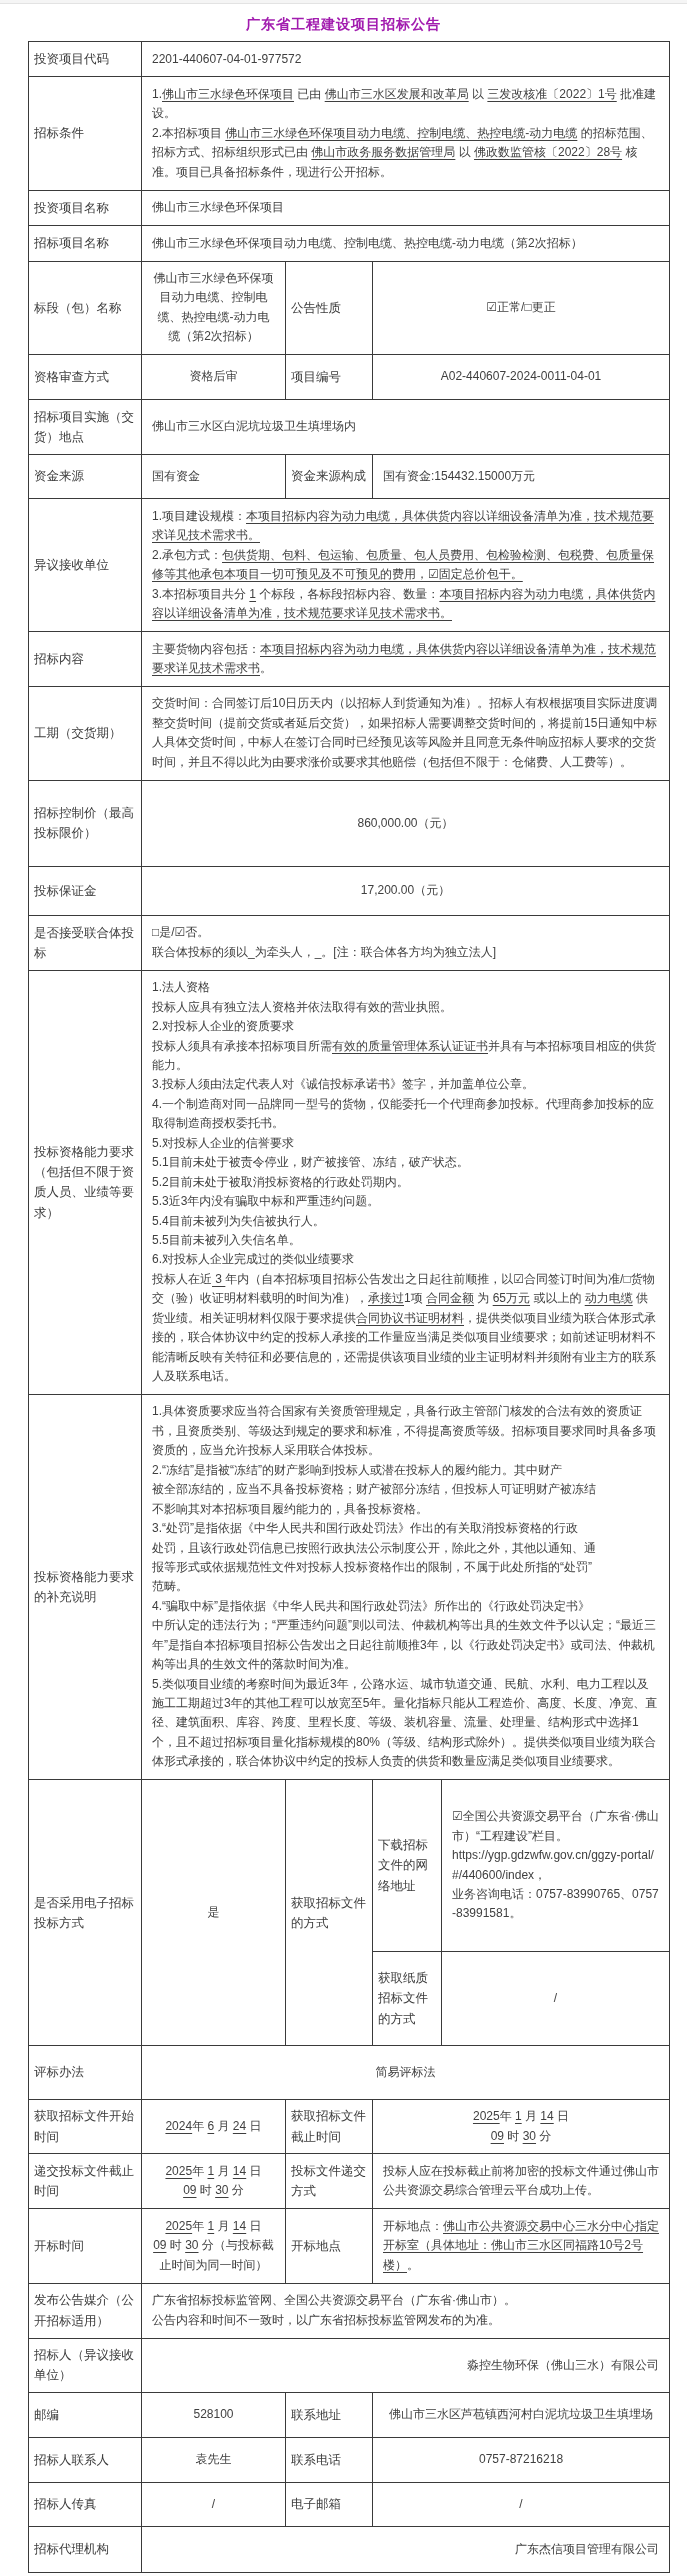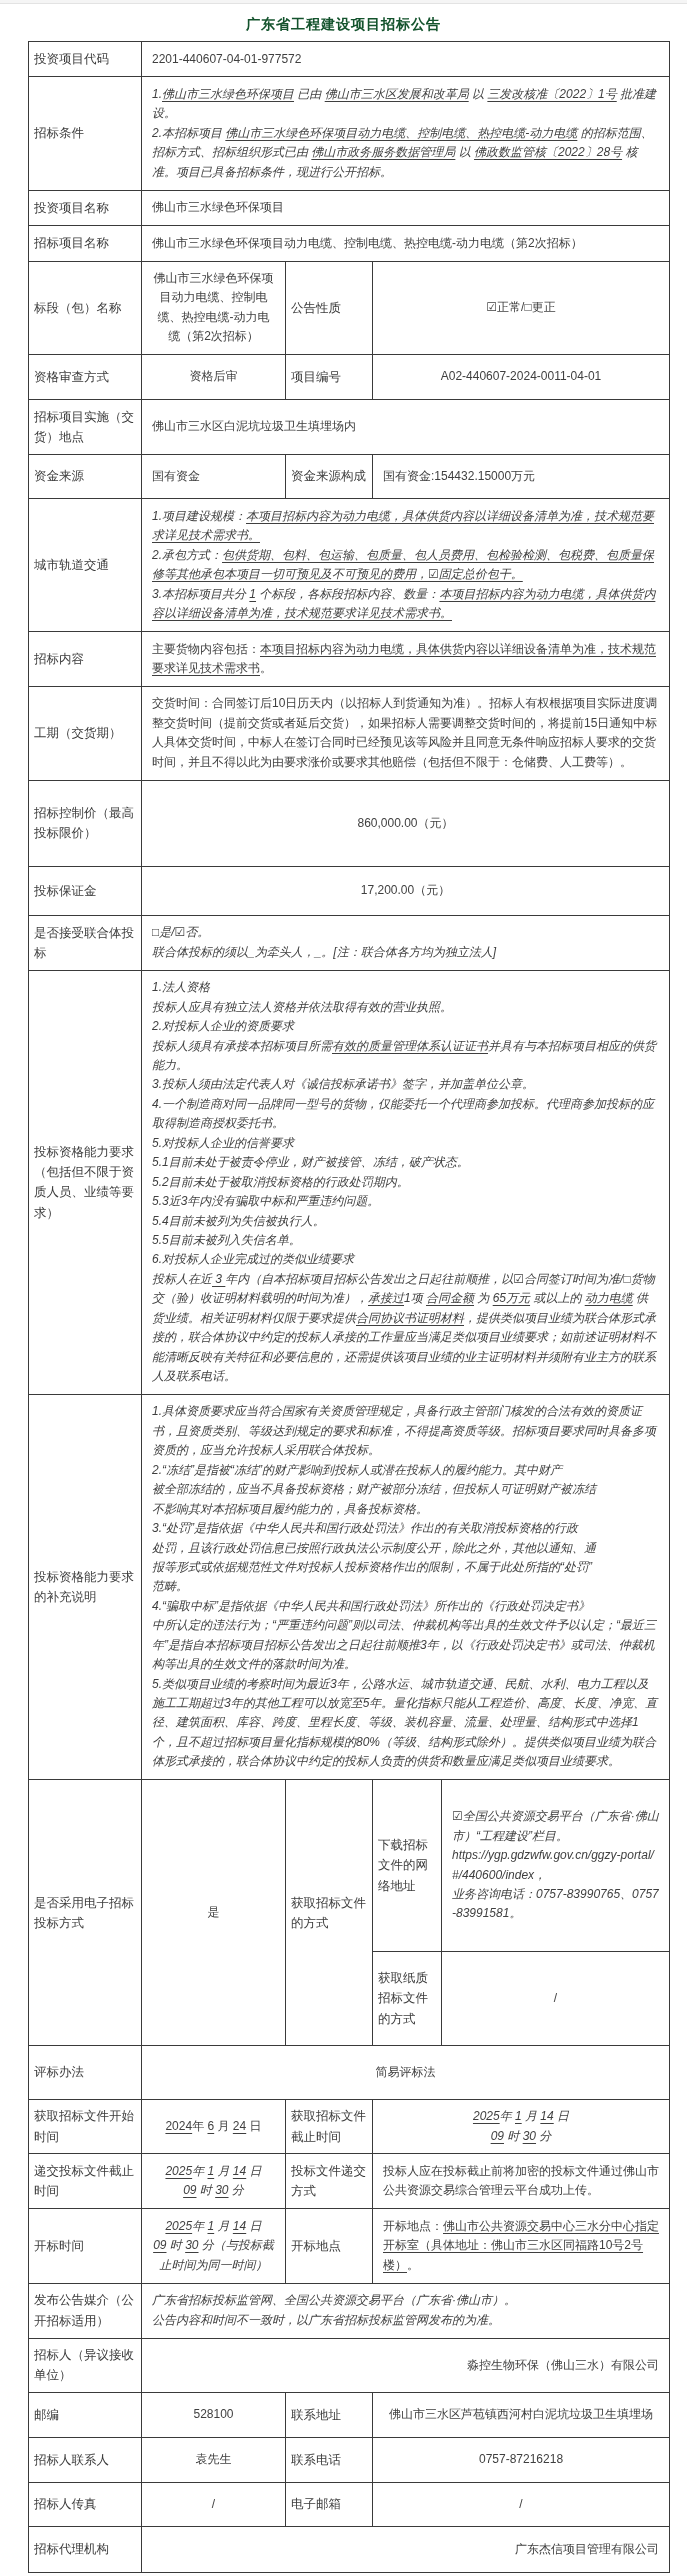--- a/index.html
+++ b/index.html
@@ -1,31 +1,31 @@
 <!DOCTYPE html>
 <html style="font-size:13.4px"><head>
 <meta charset="utf-8">
 <style>
   html,body{margin:0;padding:0;background:#ffffff;width:687px;}
   body{font-family:"Liberation Sans","DejaVu Sans",sans-serif;color:#3f3f3f;}
   .edge-top{height:2.5px;background:#f5f5f5;border-bottom:0.8px solid #e3e3e3;}
-  .page-title{font-size:14.2px;font-weight:bold;color:#14532d;text-align:center;margin:11px 0 7.5px 0;letter-spacing:0.8px;}
+  .page-title{font-size:14.2px;font-weight:bold;color:#a21caf;text-align:center;margin:11px 0 7.5px 0;letter-spacing:0.8px;}
   table.announcement{border-collapse:collapse;table-layout:fixed;width:641px;margin-left:28px;}
   td{border:1.3px solid #3a3a3a;font-size:12px;line-height:1.62;padding:7.5px 10px;vertical-align:middle;word-break:break-all;}
   td.lab{ text-align:left;padding:6.7px 5px;color:#3c3c3c;font-size:12.5px;}
   td.center{text-align:center;}
   td.tall{padding-top:33px;padding-bottom:33px;}
   td.med{padding-top:14.2px;padding-bottom:14.2px;}
   td.pad-dl{padding-top:27px;padding-bottom:27px;}
   td.pad-paper{padding-top:37px;padding-bottom:37px;}
   td.pad-eval{padding-top:16px;padding-bottom:16px;margin-left:32px;}
   td.pad-name{padding-top:12.5px;padding-bottom:12.5px;text-align:right;}
   td.pad-row{padding-top:11.7px;padding-bottom:11.7px;font-family:Liberation Serif, serif;}
   u{text-decoration:underline;text-underline-offset:2.5px;}
-  .ln{min-height:1.62em;font-style:italic;}
+  .ln{min-height:1.62em;}
 </style>
 </head>
 <body>
 
 <div class="edge-top"></div>
 
 <h1 class="page-title">广东省工程建设项目招标公告</h1>
 
 <table class="announcement">
   <colgroup>
@@ -80,21 +80,21 @@
   </tr>
 
   <tr>
     <td class="lab pad-row">资金来源</td>
     <td>国有资金</td>
     <td class="lab">资金来源构成</td>
     <td colspan="2">国有资金:154432.15000万元</td>
   </tr>
 
   <tr>
-    <td class="lab">城市轨道交通</td>
+    <td class="lab">异议接收单位</td>
     <td colspan="4">
           <div class="ln">1.项目建设规模：<u>本项目招标内容为动力电缆，具体供货内容以详细设备清单为准，技术规范要求详见技术需求书。</u></div>
           <div class="ln">2.承包方式：<u>包供货期、包料、包运输、包质量、包人员费用、包检验检测、包税费、包质量保修等其他承包本项目一切可预见及不可预见的费用，☑固定总价包干。</u></div>
           <div class="ln">3.本招标项目共分 <u>1</u> 个标段，各标段招标内容、数量：<u>本项目招标内容为动力电缆，具体供货内容以详细设备清单为准，技术规范要求详见技术需求书。</u></div>
         </td>
   </tr>
 
   <tr>
     <td class="lab">招标内容</td>
     <td colspan="4">主要货物内容包括：<u>本项目招标内容为动力电缆，具体供货内容以详细设备清单为准，技术规范要求详见技术需求书</u>。</td>

